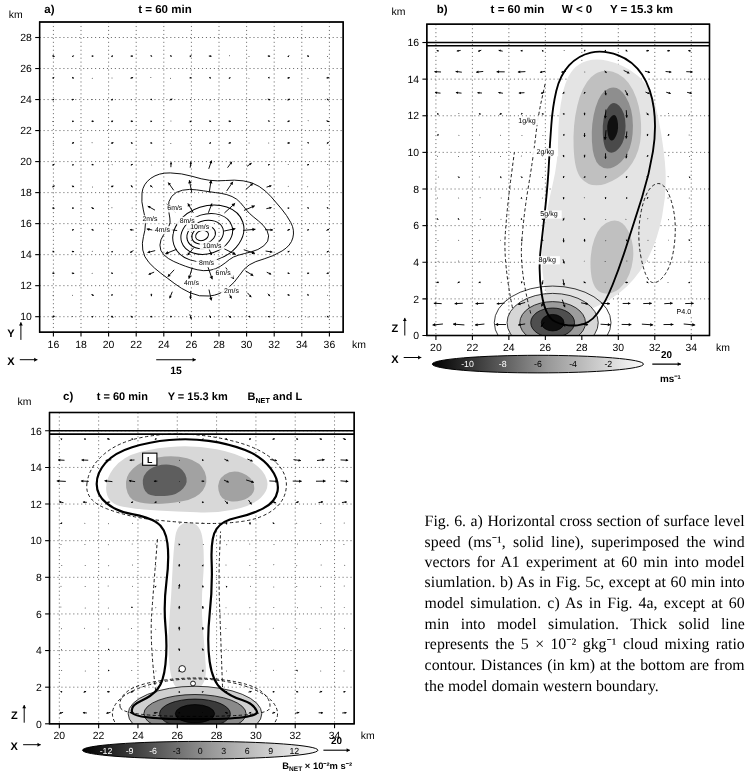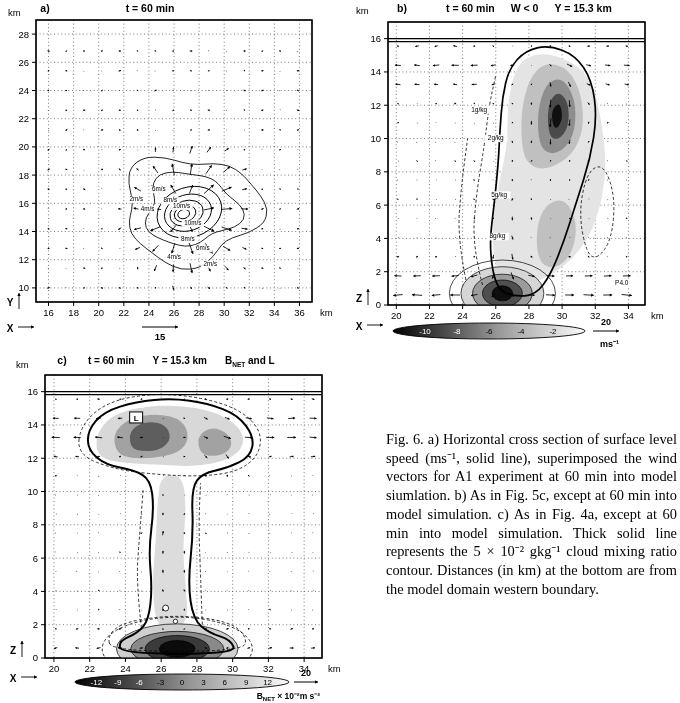--- a/index.html
+++ b/index.html
@@ -4,21 +4,21 @@
 <style>
   * { margin:0; padding:0; box-sizing:border-box; }
   html,body { background:#ffffff; }
   #page { position:relative; width:680px; height:703px; background:#ffffff; overflow:hidden; }
   .panel { position:absolute; display:block; }
   #panel-a { left:0; top:0; }
   #panel-b { left:350px; top:0; }
   #panel-c { left:0; top:352px; }
   svg text { font-family:"Liberation Sans", sans-serif; }
   #caption {
-    position:absolute; left:386px; top:430px; width:291px;
+    position:absolute; left:386px; top:465px; width:291px;
     font-family:"Liberation Serif", serif; font-size:14.4px; line-height:1.30;
     text-align:justify; color:#000;
   }
 </style>
 </head>
 <body>
 
 <div id="page">
   <svg id="panel-a" class="panel" width="345" height="350" viewBox="0 0 345 350">
       <defs>

